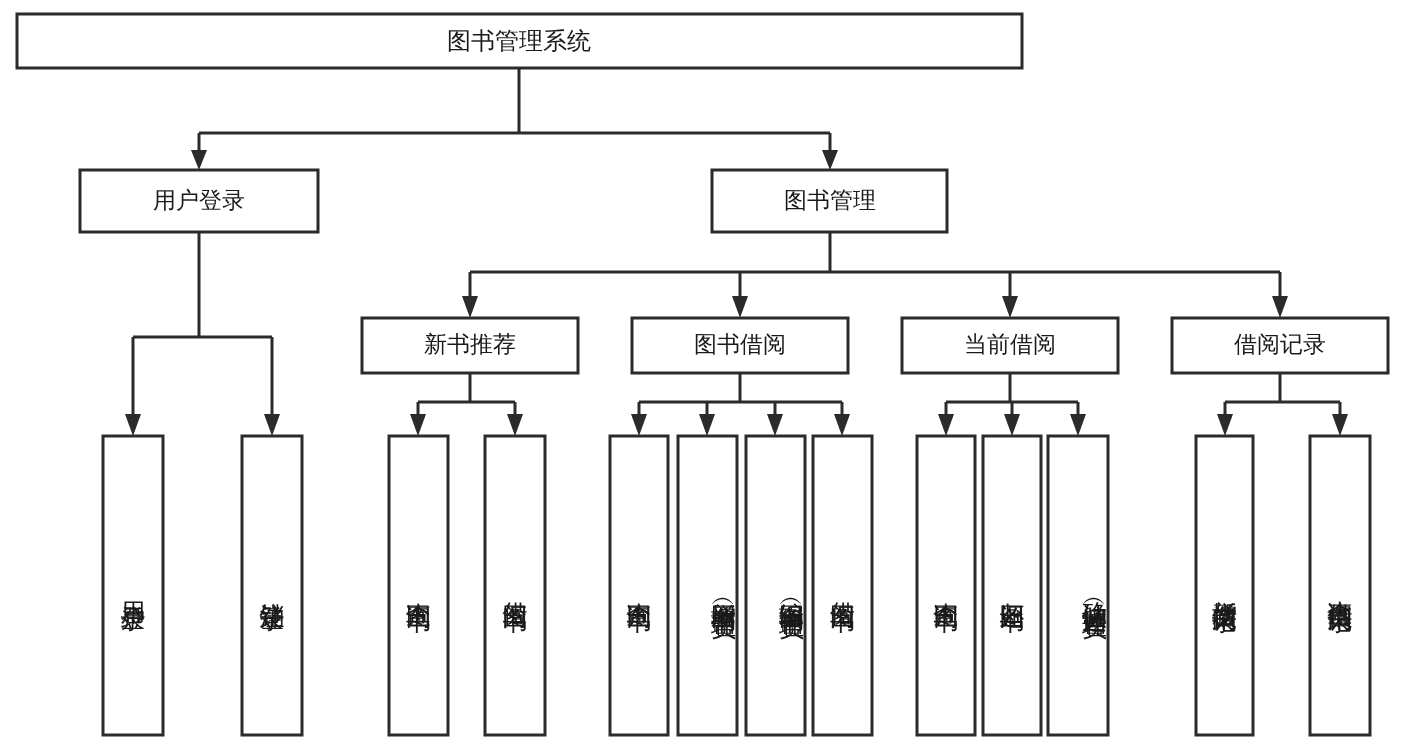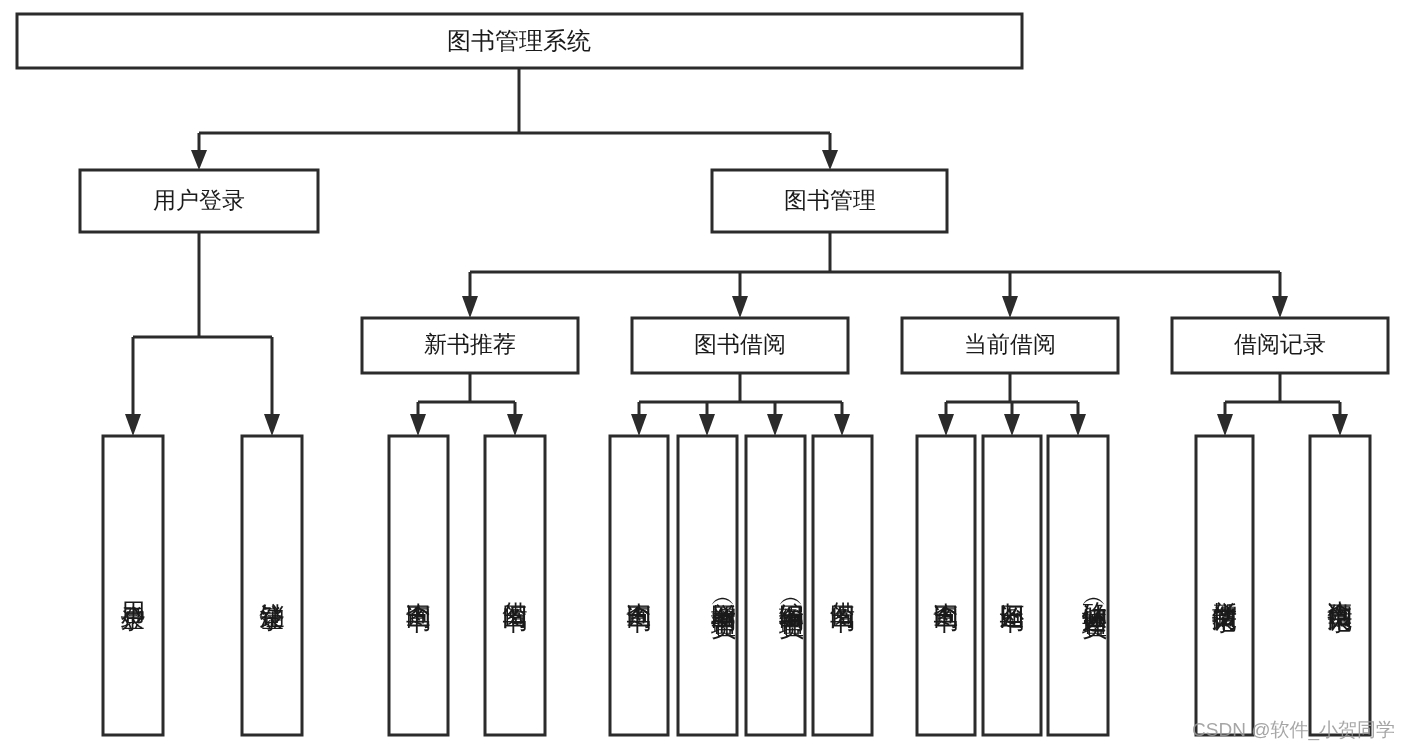--- a/index.html
+++ b/index.html
@@ -204,15 +204,14 @@
   <div class="leaf-label" style="left:917px; top:436px; width:58px; height:299px; display:flex; align-items:center; justify-content:center;">查询图书</div>
 
   <div class="leaf-label" style="left:983px; top:436px; width:58px; height:299px; display:flex; align-items:center; justify-content:center;">归还图书</div>
 
   <div class="leaf-label" style="left:1048px; top:436px; width:60px; height:299px; display:flex; align-items:flex-start; justify-content:center; padding-top:10px; box-sizing:border-box;">确认归还（管理员）</div>
 
   <div class="leaf-label" style="left:1196px; top:436px; width:57px; height:299px; display:flex; align-items:center; justify-content:center;">新增借阅记录</div>
 
   <div class="leaf-label" style="left:1310px; top:436px; width:60px; height:299px; display:flex; align-items:center; justify-content:center;">查询借阅记录</div>
 
-  <div id="watermark">CSDN @软件_小贺同学</div>
 
 </div>
 
 </body></html>

